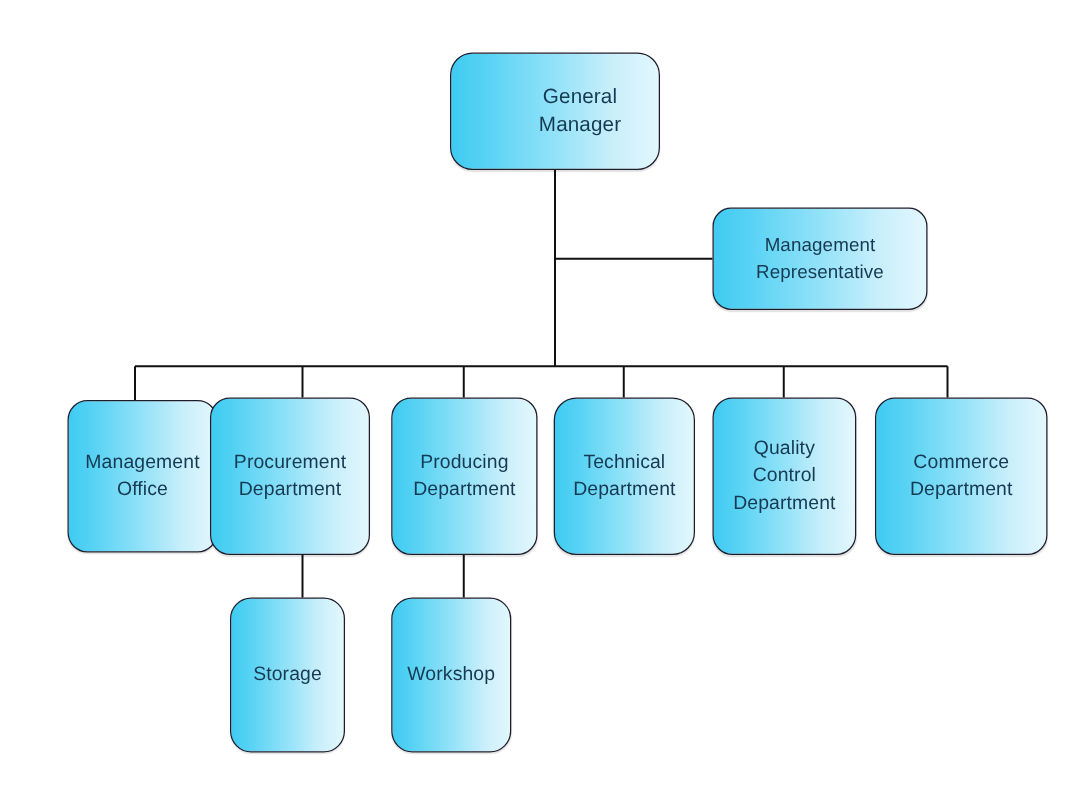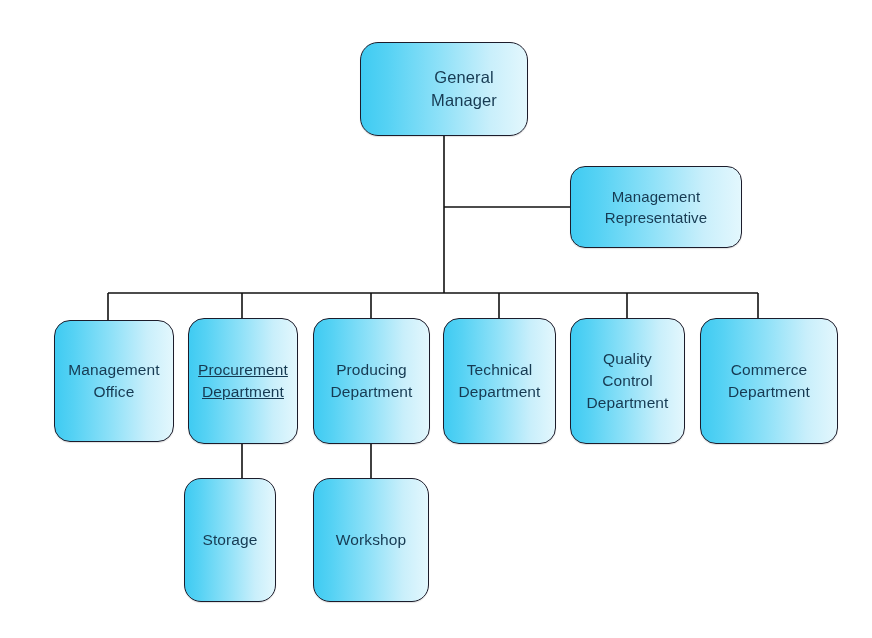--- a/index.html
+++ b/index.html
@@ -88,47 +88,47 @@
   <div class="node rep" style="left: 570px; top: 166px; width: 172px; height: 82px;">
     <span class="node-label">Management
 Representative</span>
   </div>
 
   <div class="node" style="left: 54px; top: 320px; width: 120px; height: 122px;">
     <span class="node-label">Management
 Office</span>
   </div>
 
-  <div class="node" style="left: 188px; top: 318px; width: 110px; height: 126px; text-decoration: underline;">
+  <div class="node" style="left: 168px; top: 318px; width: 128px; height: 126px;">
     <span class="node-label">Procurement
 Department</span>
   </div>
 
   <div class="node" style="left: 313px; top: 318px; width: 117px; height: 126px;">
     <span class="node-label">Producing
 Department</span>
   </div>
 
-  <div class="node" style="left: 443px; top: 318px; width: 113px; height: 126px;">
+  <div class="node" style="left: 443px; top: 318px; width: 113px; height: 126px; border-radius: 18px;">
     <span class="node-label">Technical
 Department</span>
   </div>
 
   <div class="node" style="left: 570px; top: 318px; width: 115px; height: 126px;">
     <span class="node-label">Quality
 Control
 Department</span>
   </div>
 
   <div class="node" style="left: 700px; top: 318px; width: 138px; height: 126px;">
     <span class="node-label">Commerce
 Department</span>
   </div>
 
   <div class="node sub" style="left: 184px; top: 478px; width: 92px; height: 124px;">
     <span class="node-label">Storage</span>
   </div>
 
-  <div class="node sub" style="left: 313px; top: 478px; width: 116px; height: 124px; text-align: right;">
+  <div class="node sub" style="left: 313px; top: 478px; width: 96px; height: 124px; text-align: right;">
     <span class="node-label">Workshop</span>
   </div>
 
 </div>
 
 </body></html>

